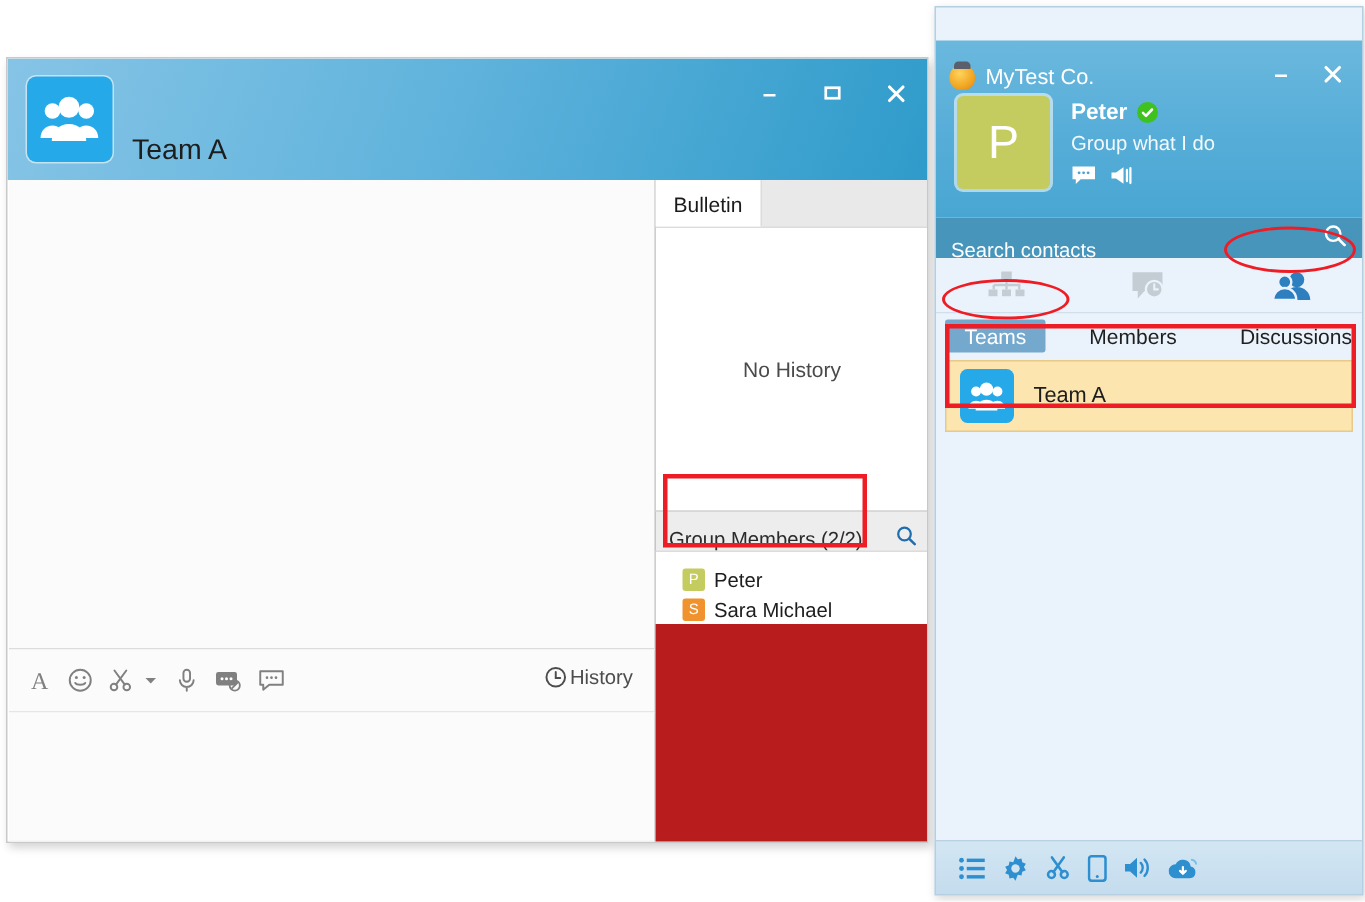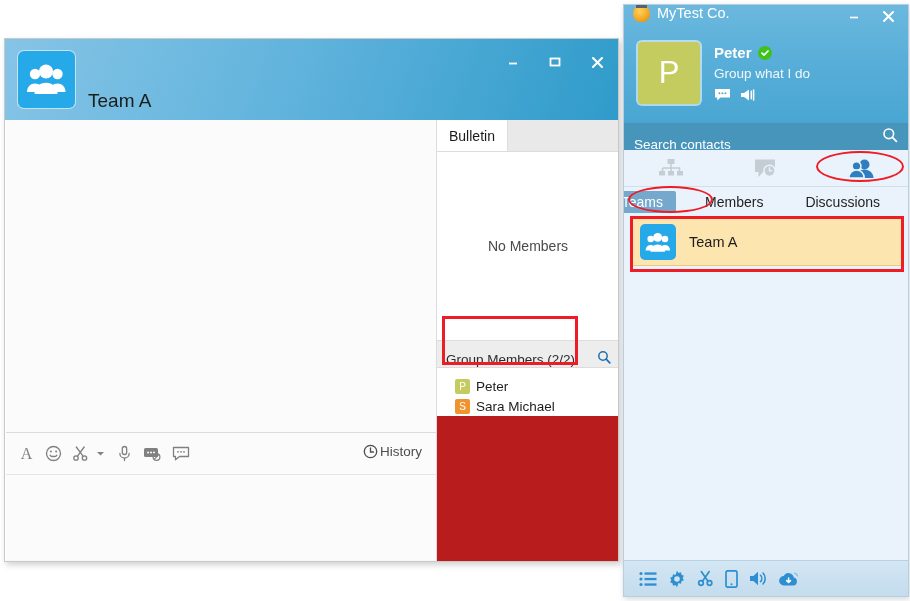--- a/index.html
+++ b/index.html
@@ -107,21 +107,21 @@
   .contacts-window {
     position: absolute; left: 623px; top: 4px; width: 286px; height: 593px;
     background: #eaf3fb; border:1px solid #b6cfe0; box-sizing:border-box;
     box-shadow: 1px 2px 6px rgba(0,0,0,0.16); overflow:hidden;
   }
   .cw-header {
     height: 118px;
     background: linear-gradient(180deg, #6bb8de 0%, #57aed8 50%, #49a6d2 100%);
     position: relative;
   }
-  .cw-titlebar { height: 33px; display:flex; align-items:flex-start; padding-left:9px; gap:7px; }
+  .cw-titlebar { height: 33px; display:flex; align-items:flex-end; padding-left:9px; gap:7px;margin-top:22px; }
   .cw-logo {
     width: 17px; height: 17px; border-radius: 50% 50% 45% 45%;
     background: radial-gradient(circle at 40% 35%, #ffd35c 0%, #f0a21e 65%, #d4820c 100%);
     position: relative;
   }
   .cw-logo:before {
     content:""; position:absolute; left:3px; top:-2px; width:11px; height:5px;
     background:#5a5f6b; border-radius: 3px 3px 0 0;
   }
   .cw-title { color:#ffffff; font-size:14.5px; }
@@ -146,21 +146,21 @@
     padding: 0 10px 0 10px; color:#ffffff; font-size:13.5px;
   }
   .search-bar .txt { flex:1;margin-top:16px; }
   .nav-icons {
     height: 36px; background:#eaf3fb; display:flex; align-items:center;
     border-bottom: 1px solid #d0dfeb;
   }
   .nav-ico { flex:1; display:flex; align-items:center; justify-content:center; cursor:pointer; }
   .tabs-row {
     height: 29px; background:#eaf3fb; display:flex; align-items:center;
-    padding-left: 6px; gap: 16px; justify-content: center;
+    padding-left: 6px; gap: 16px;
   }
   .tab {
     font-size: 14px; color:#1f1f1f; padding: 3px 13px; cursor:pointer; border-radius:2px;
   }
   .tab.active { background:#74a9cd; color:#ffffff; }
   .tab-plus { margin-left:auto; padding-right:9px; color:#5b9bc6; font-size:19px; cursor:pointer; }
   .teams-list { background:#eaf3fb; padding-top: 2px; height: 355px; }
   .team-item {
     margin: 0 6px; height: 48px; background:#fce5ae;
     display:flex; align-items:center; padding-left: 9px; gap: 13px;
@@ -308,21 +308,21 @@
 
     <div class="btn-bar">
       
       
     </div>
 
     <div class="bulletin-col">
       <div class="tabstrip">
         <div class="tab-active">Bulletin</div>
       </div>
-      <div class="bulletin-body">No Members</div>
+      <div class="bulletin-body">No History</div>
 
       <div class="members-head">
         <span>Group Members (2/2)</span>
         <span class="sp"></span>
         <span>
           <svg width="14" height="14" viewBox="0 0 14 14">
             <circle cx="6" cy="6" r="4.2" fill="none" stroke="#1f6fb0" stroke-width="1.5"></circle>
             <path d="M9.2 9.2l3.6 3.6" stroke="#1f6fb0" stroke-width="1.7" stroke-linecap="round"></path>
           </svg>
         </span>

